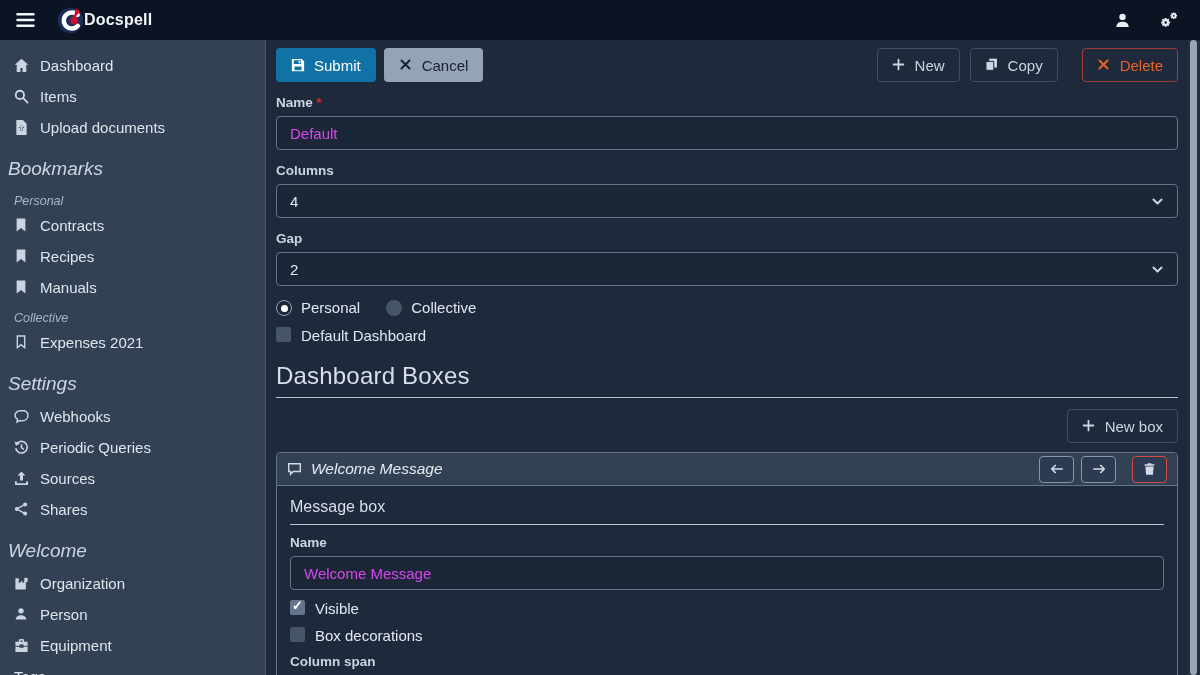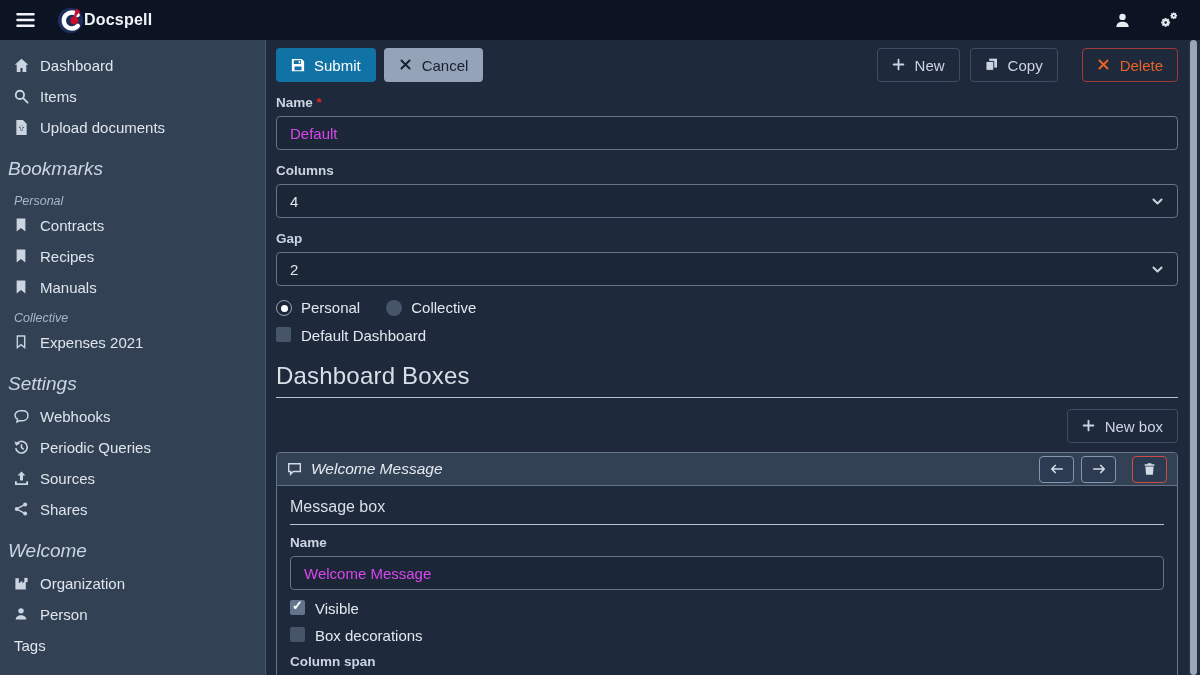--- a/index.html
+++ b/index.html
@@ -252,20 +252,29 @@
       <span>Organization</span>
     </div>
     <div class="side-item">
       <span class="ic">
           <svg viewBox="0 0 16 16" width="14" height="14" fill="currentColor">
             <circle cx="8" cy="4.4" r="3.1"></circle>
             <path d="M1.9 14.4c0-3.1 2.7-5 6.1-5s6.1 1.9 6.1 5z"></path>
           </svg>
         </span>
       <span>Person</span>
+    </div>
+    <div class="side-item">
+      <span class="ic">
+          <svg viewBox="0 0 16 16" width="15" height="15" fill="currentColor">
+            <path d="M5.2 4V2.6c0-.9.7-1.6 1.6-1.6h2.4c.9 0 1.6.7 1.6 1.6V4h3.7v4.2h-4.3V7H5.8v1.2H1.5V4zm1.5 0h2.6V2.7H6.7z"></path>
+            <path d="M1.5 9.2h4.3v1.2h4.4V9.2h4.3V15H1.5z"></path>
+          </svg>
+        </span>
+      <span>Equipment</span>
     </div>
     <div class="side-item">
 
       <span>Tags</span>
     </div>
   </div>
 
   <div class="main">
     <div class="toolbar">
       <button class="btn btn-primary">

